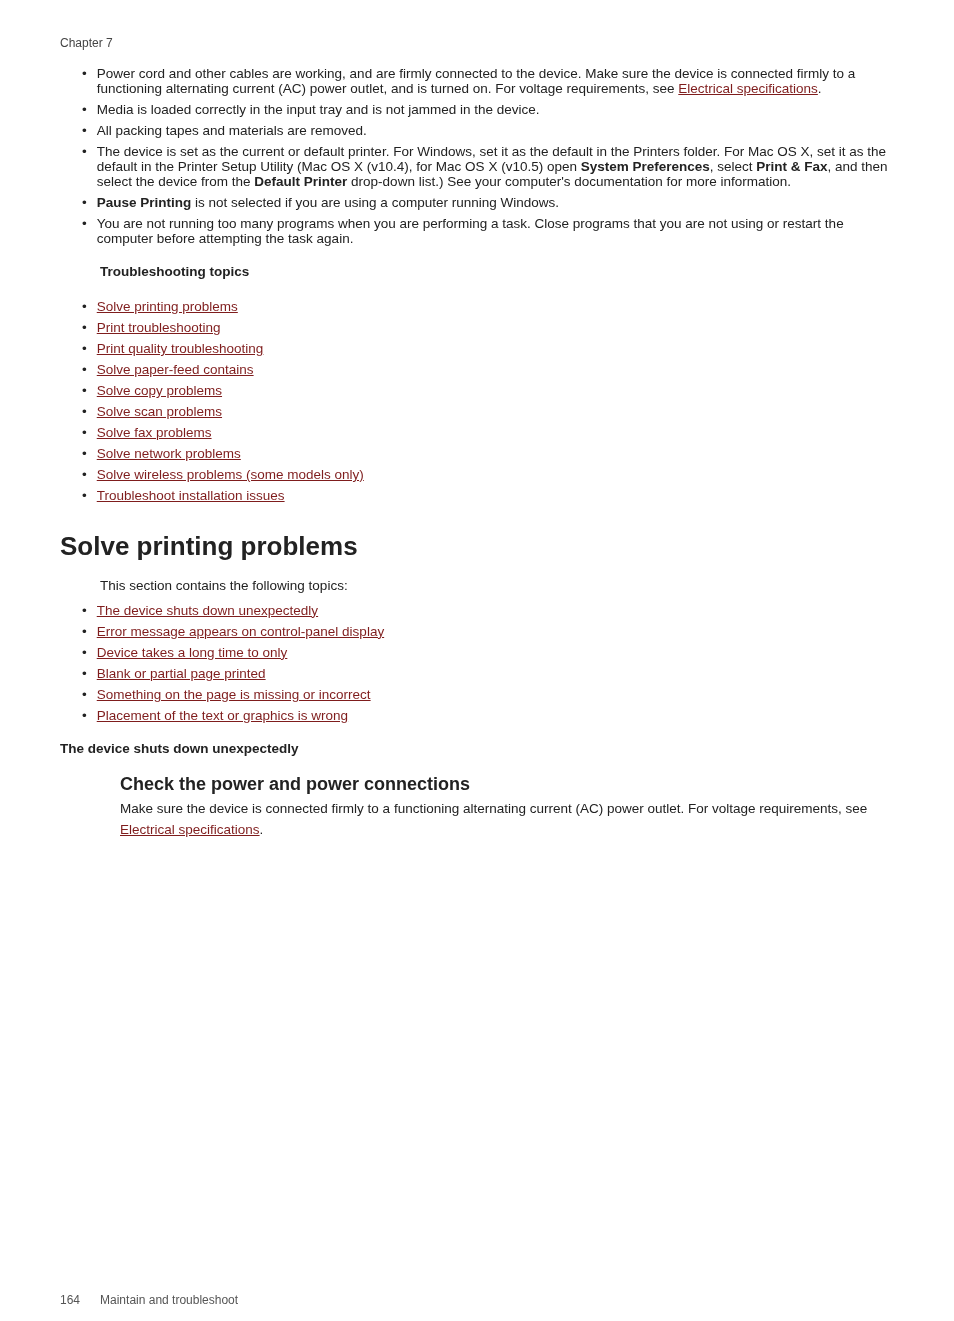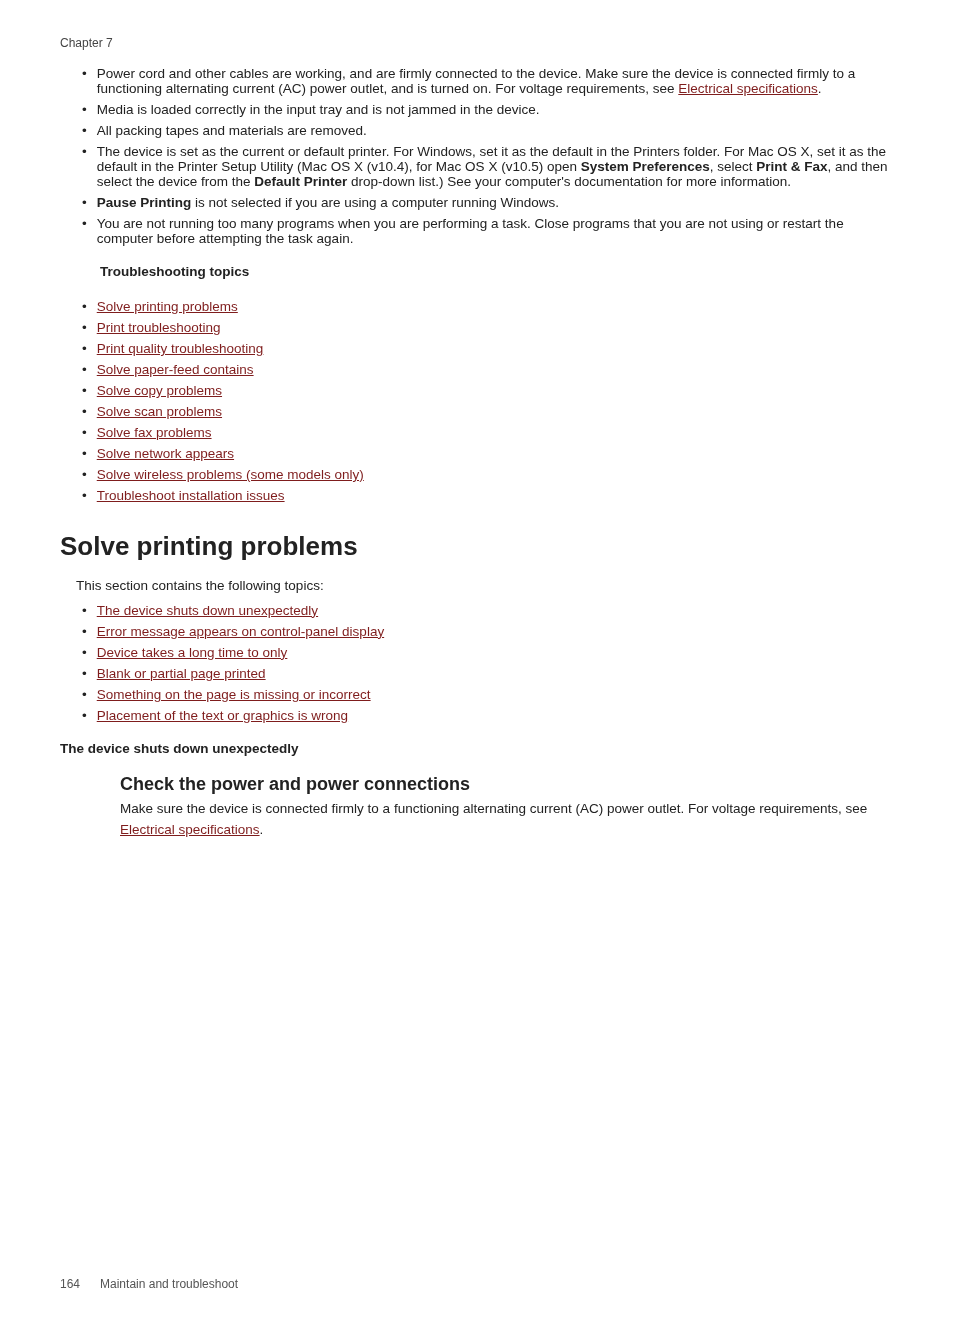--- a/index.html
+++ b/index.html
@@ -55,41 +55,41 @@
       margin: 28px 0 10px 0;
     }
     .big-heading {
       font-size: 26px;
       font-weight: bold;
       color: #222;
       margin: 0 0 14px 0;
       border-bottom: none;
     }
     .sub-section-text {
-      margin-left: 16px;
+      margin-left: 40px;
       margin-bottom: 6px;
       line-height: 1.55;
     }
     .sub-heading {
       font-weight: bold;
       font-size: 13.5px;
       margin: 18px 0 4px 0;
     }
     .sub-sub-heading {
       font-weight: bold;
       font-size: 18px;
       margin: 18px 0 4px 60px;
     }
     .sub-sub-text {
       margin-left: 60px;
       line-height: 1.55;
     }
     .footer {
       position: absolute;
-      bottom: 30px;
+      bottom: 14px;
       left: 60px;
       right: 60px;
       display: flex;
       align-items: flex-start;
       font-size: 12px;
       color: #555;
     }
     .footer-page {
       margin-right: 20px;
     }
@@ -143,21 +143,21 @@
     <li>
         <span class="link">Solve copy problems</span>
       </li>
     <li>
         <span class="link">Solve scan problems</span>
       </li>
     <li>
         <span class="link">Solve fax problems</span>
       </li>
     <li>
-        <span class="link">Solve network appears</span>
+        <span class="link">Solve network problems</span>
       </li>
     <li>
         <span class="link">Solve wireless problems (some models only)</span>
       </li>
     <li>
         <span class="link">Troubleshoot installation issues</span>
       </li>
   </ul>
 
   <div class="section-divider"></div>

